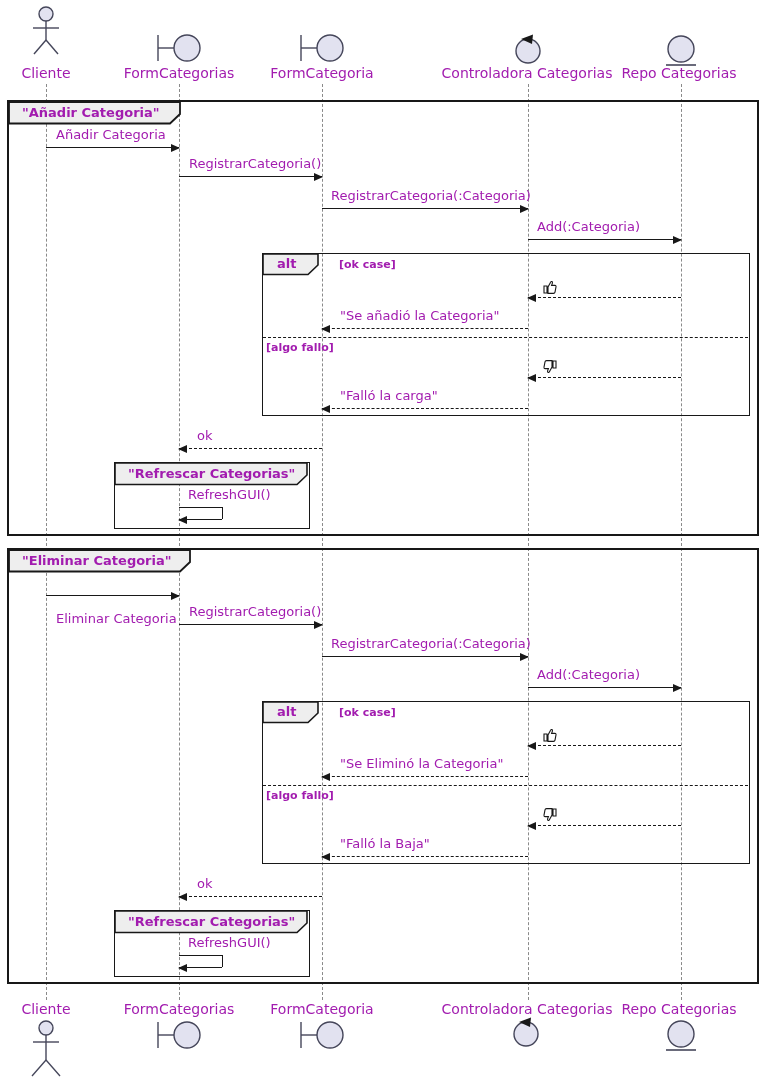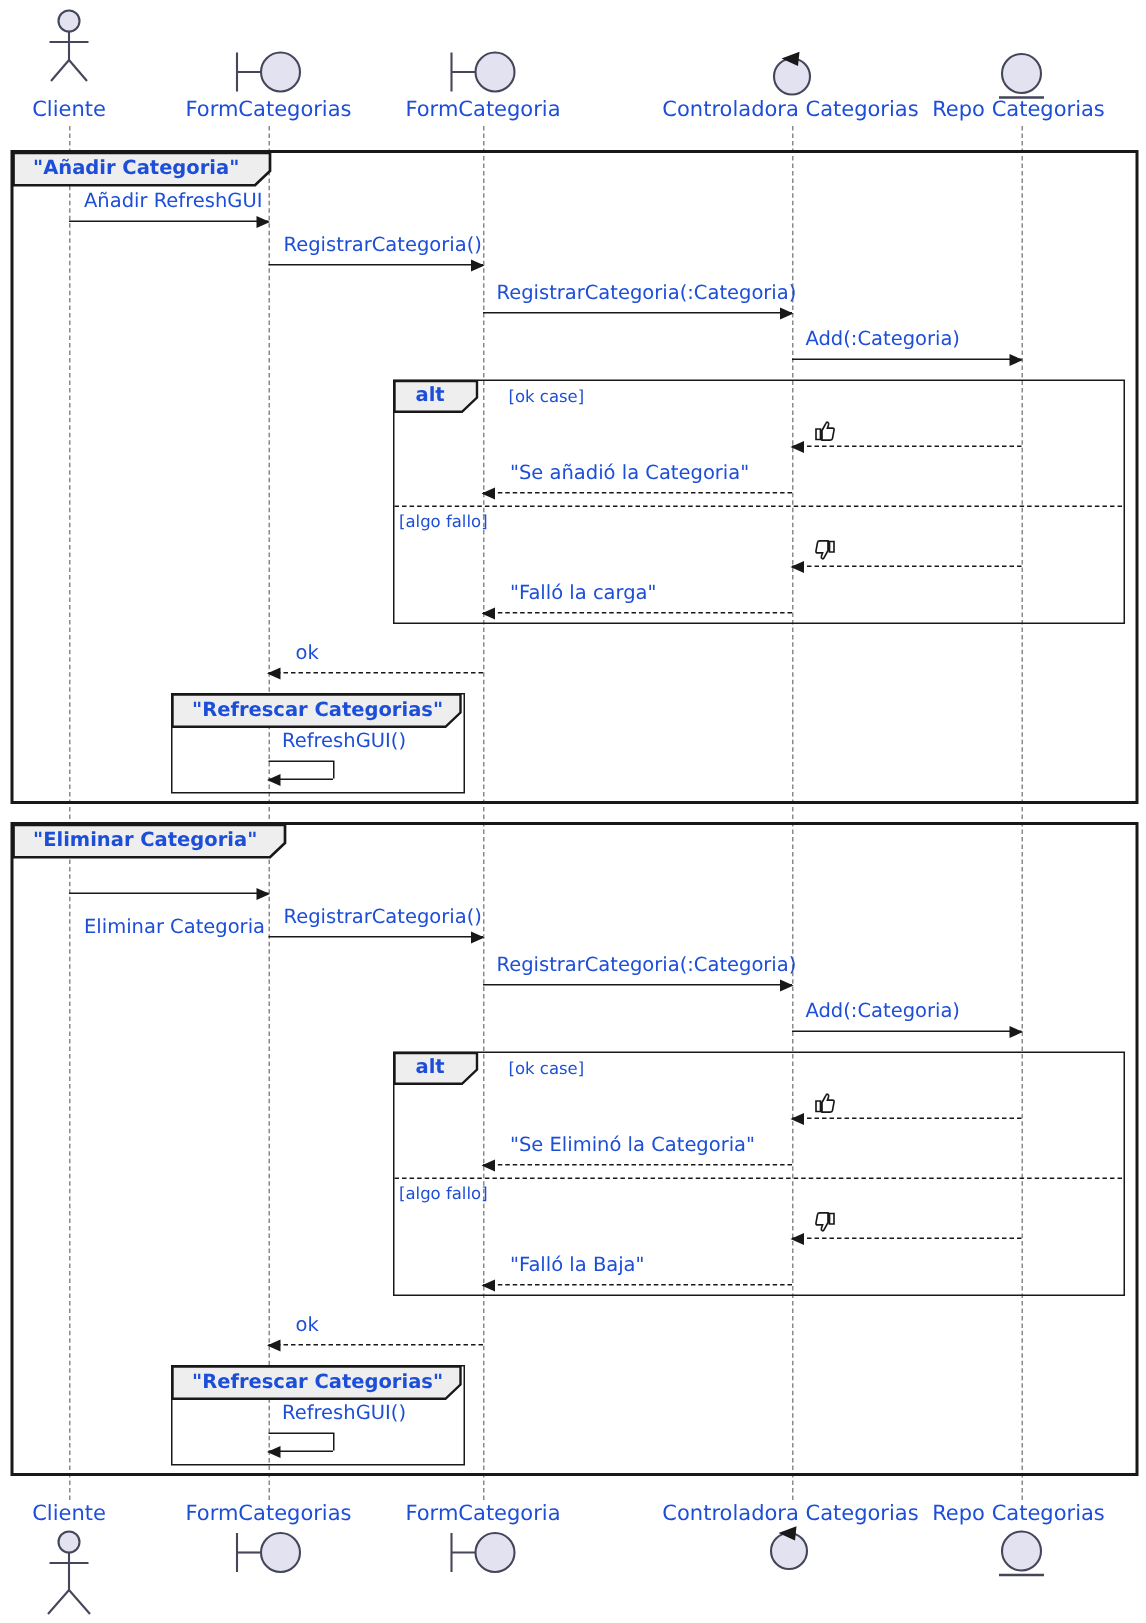--- a/index.html
+++ b/index.html
@@ -1,25 +1,25 @@
 <!DOCTYPE html>
 <html><head>
 <meta charset="utf-8">
 <style>
   html,body{margin:0;padding:0;background:#ffffff;}
   .canvas{
     position:relative;width:764px;height:1082px;background:#ffffff;overflow:hidden;
-    font-family:"DejaVu Sans","Liberation Sans",sans-serif;color:#1d4ed8;
+    font-family:"DejaVu Sans","Liberation Sans",sans-serif;color:#a21caf;
   }
   .lifeline{position:absolute;width:0;border-left:1px dashed #8a8a8a;top:84px;height:916px;z-index:1;}
   .frame{position:absolute;border:2px solid #181818;background:transparent;z-index:2;box-sizing:border-box;}
   .frame.thin{border-width:1.6px;}
   .tabsvg{position:absolute;left:-1px;top:-1px;z-index:3;}
   .tab-title{position:absolute;z-index:4;font-weight:bold;font-size:13px;white-space:nowrap;}
-  .guard{position:absolute;z-index:4;font-weight:normal;font-size:11px;white-space:nowrap;}
+  .guard{position:absolute;z-index:4;font-weight:bold;font-size:11px;white-space:nowrap;}
   .divider{position:absolute;height:0;border-top:1px dashed #181818;z-index:3;}
   .arrow{position:absolute;height:0;border-top:1px solid #181818;z-index:4;}
   .arrow.dashed{border-top-style:dashed;}
   .ah{position:absolute;width:0;height:0;border-style:solid;}
   .ah.r{right:-1px;top:-4px;border-width:4px 0 4px 9px;border-color:transparent transparent transparent #181818;}
   .ah.l{left:-1px;top:-4px;border-width:4px 9px 4px 0;border-color:transparent #181818 transparent transparent;}
   .vline{position:absolute;width:0;border-left:1px solid #181818;z-index:4;}
   .msg{position:absolute;font-size:13px;white-space:nowrap;z-index:4;}
   .plabel{position:absolute;font-size:14px;white-space:nowrap;transform:translateX(-50%);z-index:4;}
   .icon{position:absolute;z-index:4;}
@@ -77,21 +77,21 @@
   <div class="plabel" style="left:527px;top:65px;">Controladora Categorias</div>
   <div class="plabel" style="left:679px;top:65px;">Repo Categorias</div>
 
   <div class="frame" style="left:7px;top:100px;width:752px;height:436px;">
     <svg class="tabsvg" width="174" height="24" viewBox="0 0 174 24">
       <path d="M1,1 H172 V13 L162,22.5 H1 Z" fill="#EEEEEE" stroke="#181818" stroke-width="1.8"></path>
     </svg>
     <div class="tab-title" style="left:13px;top:3px;">"Añadir Categoria"</div>
   </div>
 
-  <div class="msg" style="left:56px;top:127px;">Añadir RefreshGUI</div>
+  <div class="msg" style="left:56px;top:127px;">Añadir Categoria</div>
   <div class="arrow" style="left:46px;top:147px;width:133px;">
       <span class="ah r"></span>
     </div>
 
   <div class="msg" style="left:189px;top:156px;">RegistrarCategoria()</div>
   <div class="arrow" style="left:179px;top:176px;width:143px;">
       <span class="ah r"></span>
     </div>
 
   <div class="msg" style="left:331px;top:188px;">RegistrarCategoria(:Categoria)</div>

